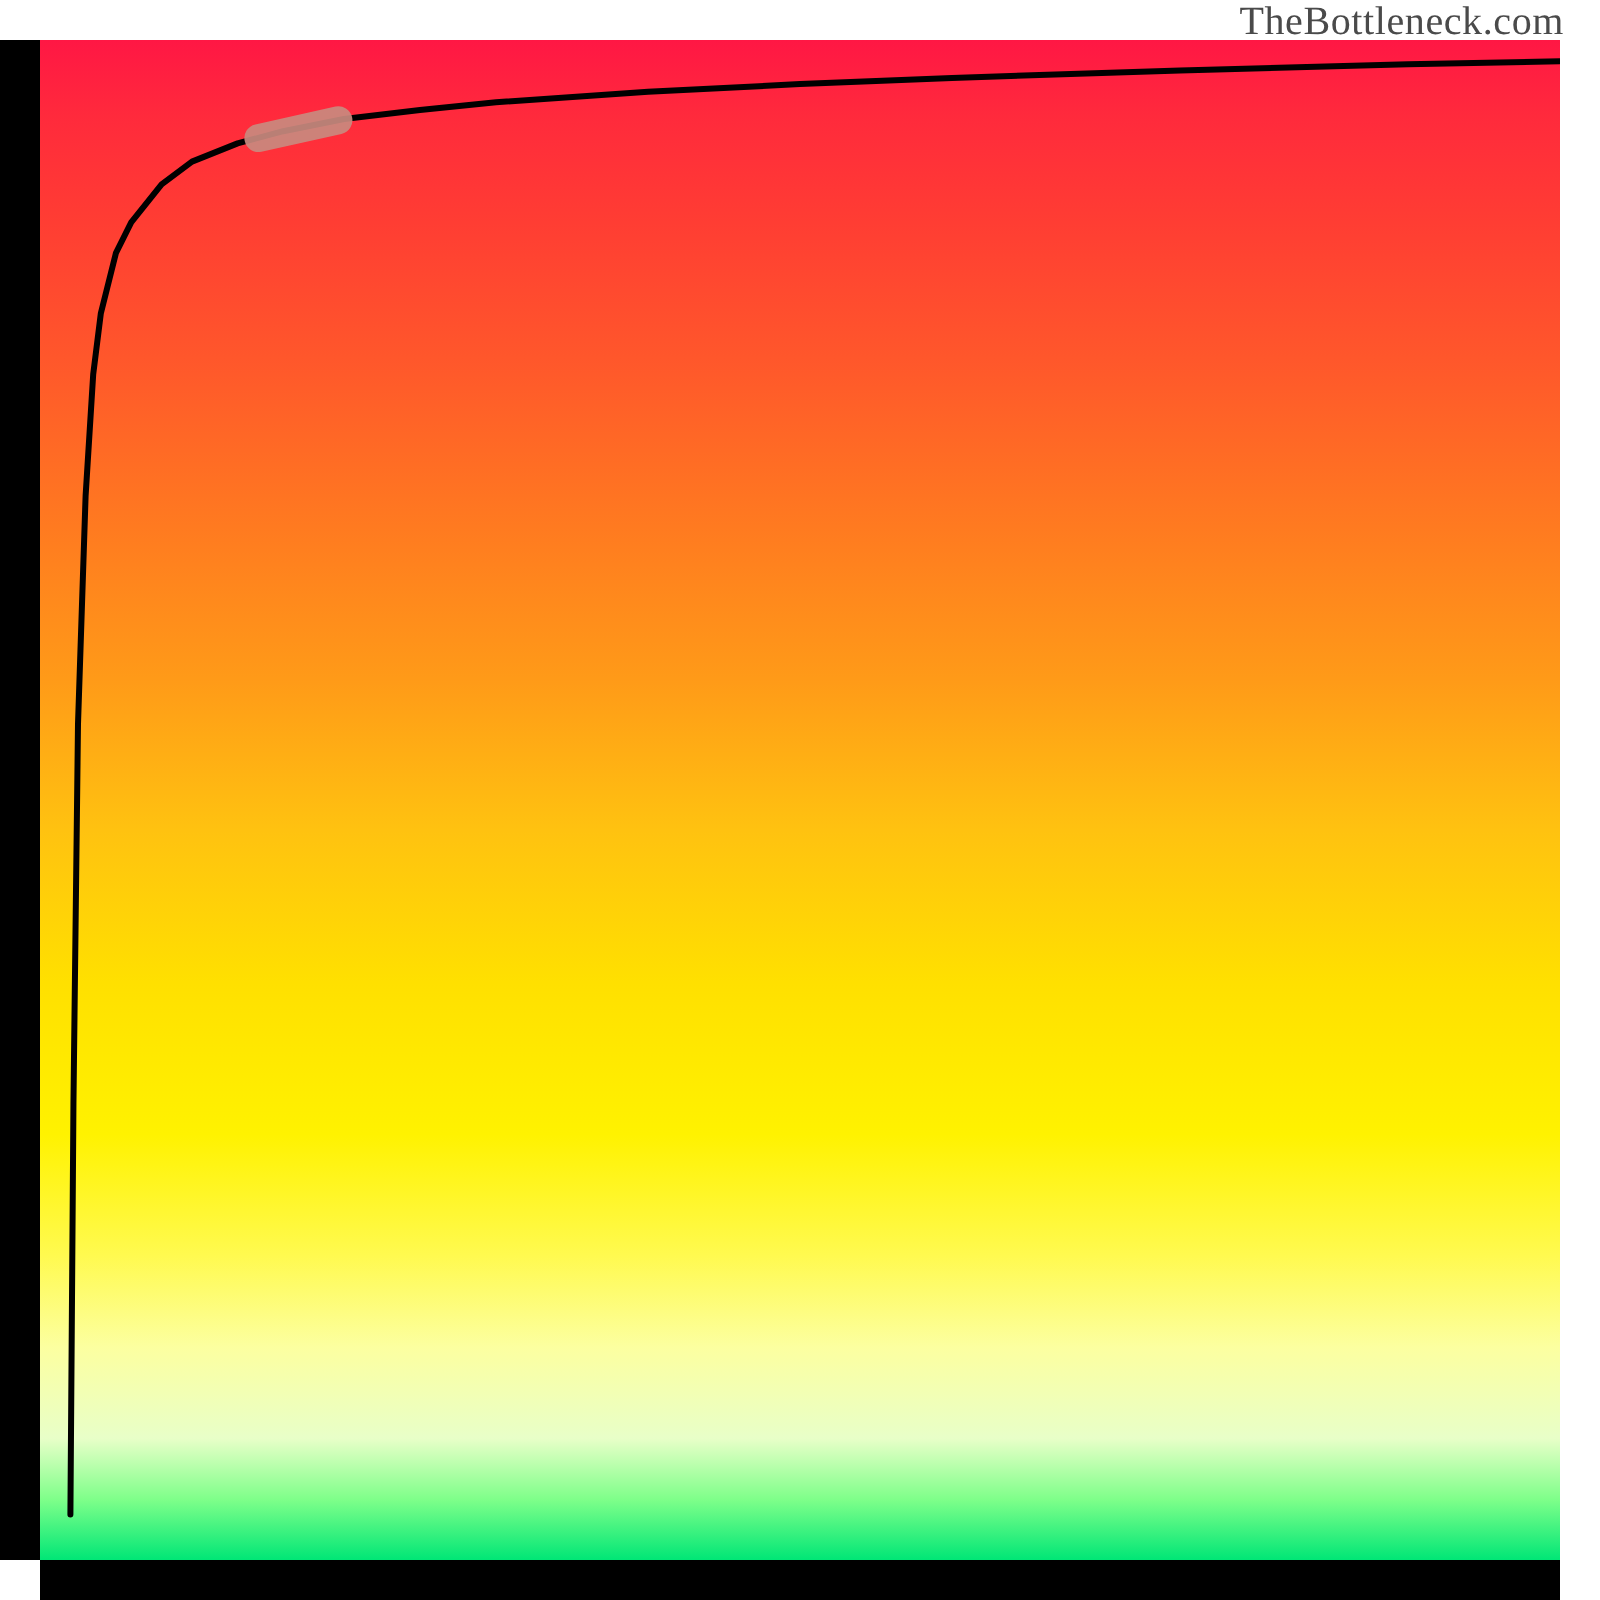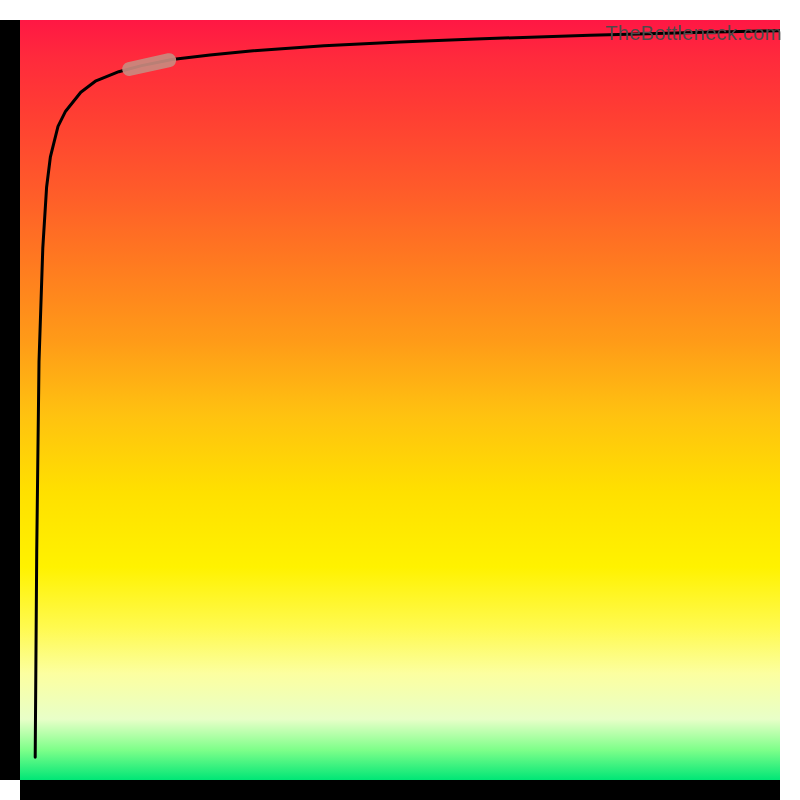--- a/index.html
+++ b/index.html
@@ -53,25 +53,24 @@
     left: 20px;
     top: 20px;
     width: 760px;
     height: 760px;
     pointer-events: none;
   }
   .attribution {
     position: absolute;
     top: 0;
     right: 18px;
-    font-family: Liberation Sans, sans-serif;
+    font-family: Liberation Serif, serif;
     font-size: 20px;
     color: #4a4a4a;
     letter-spacing: 0.3px;
-    margin-top: 22px;
   }
 </style>
 </head>
 <body>
 
 <div class="container">
   <div class="plot-area"></div>
   <div class="axis-left"></div>
   <div class="axis-bottom"></div>
 

